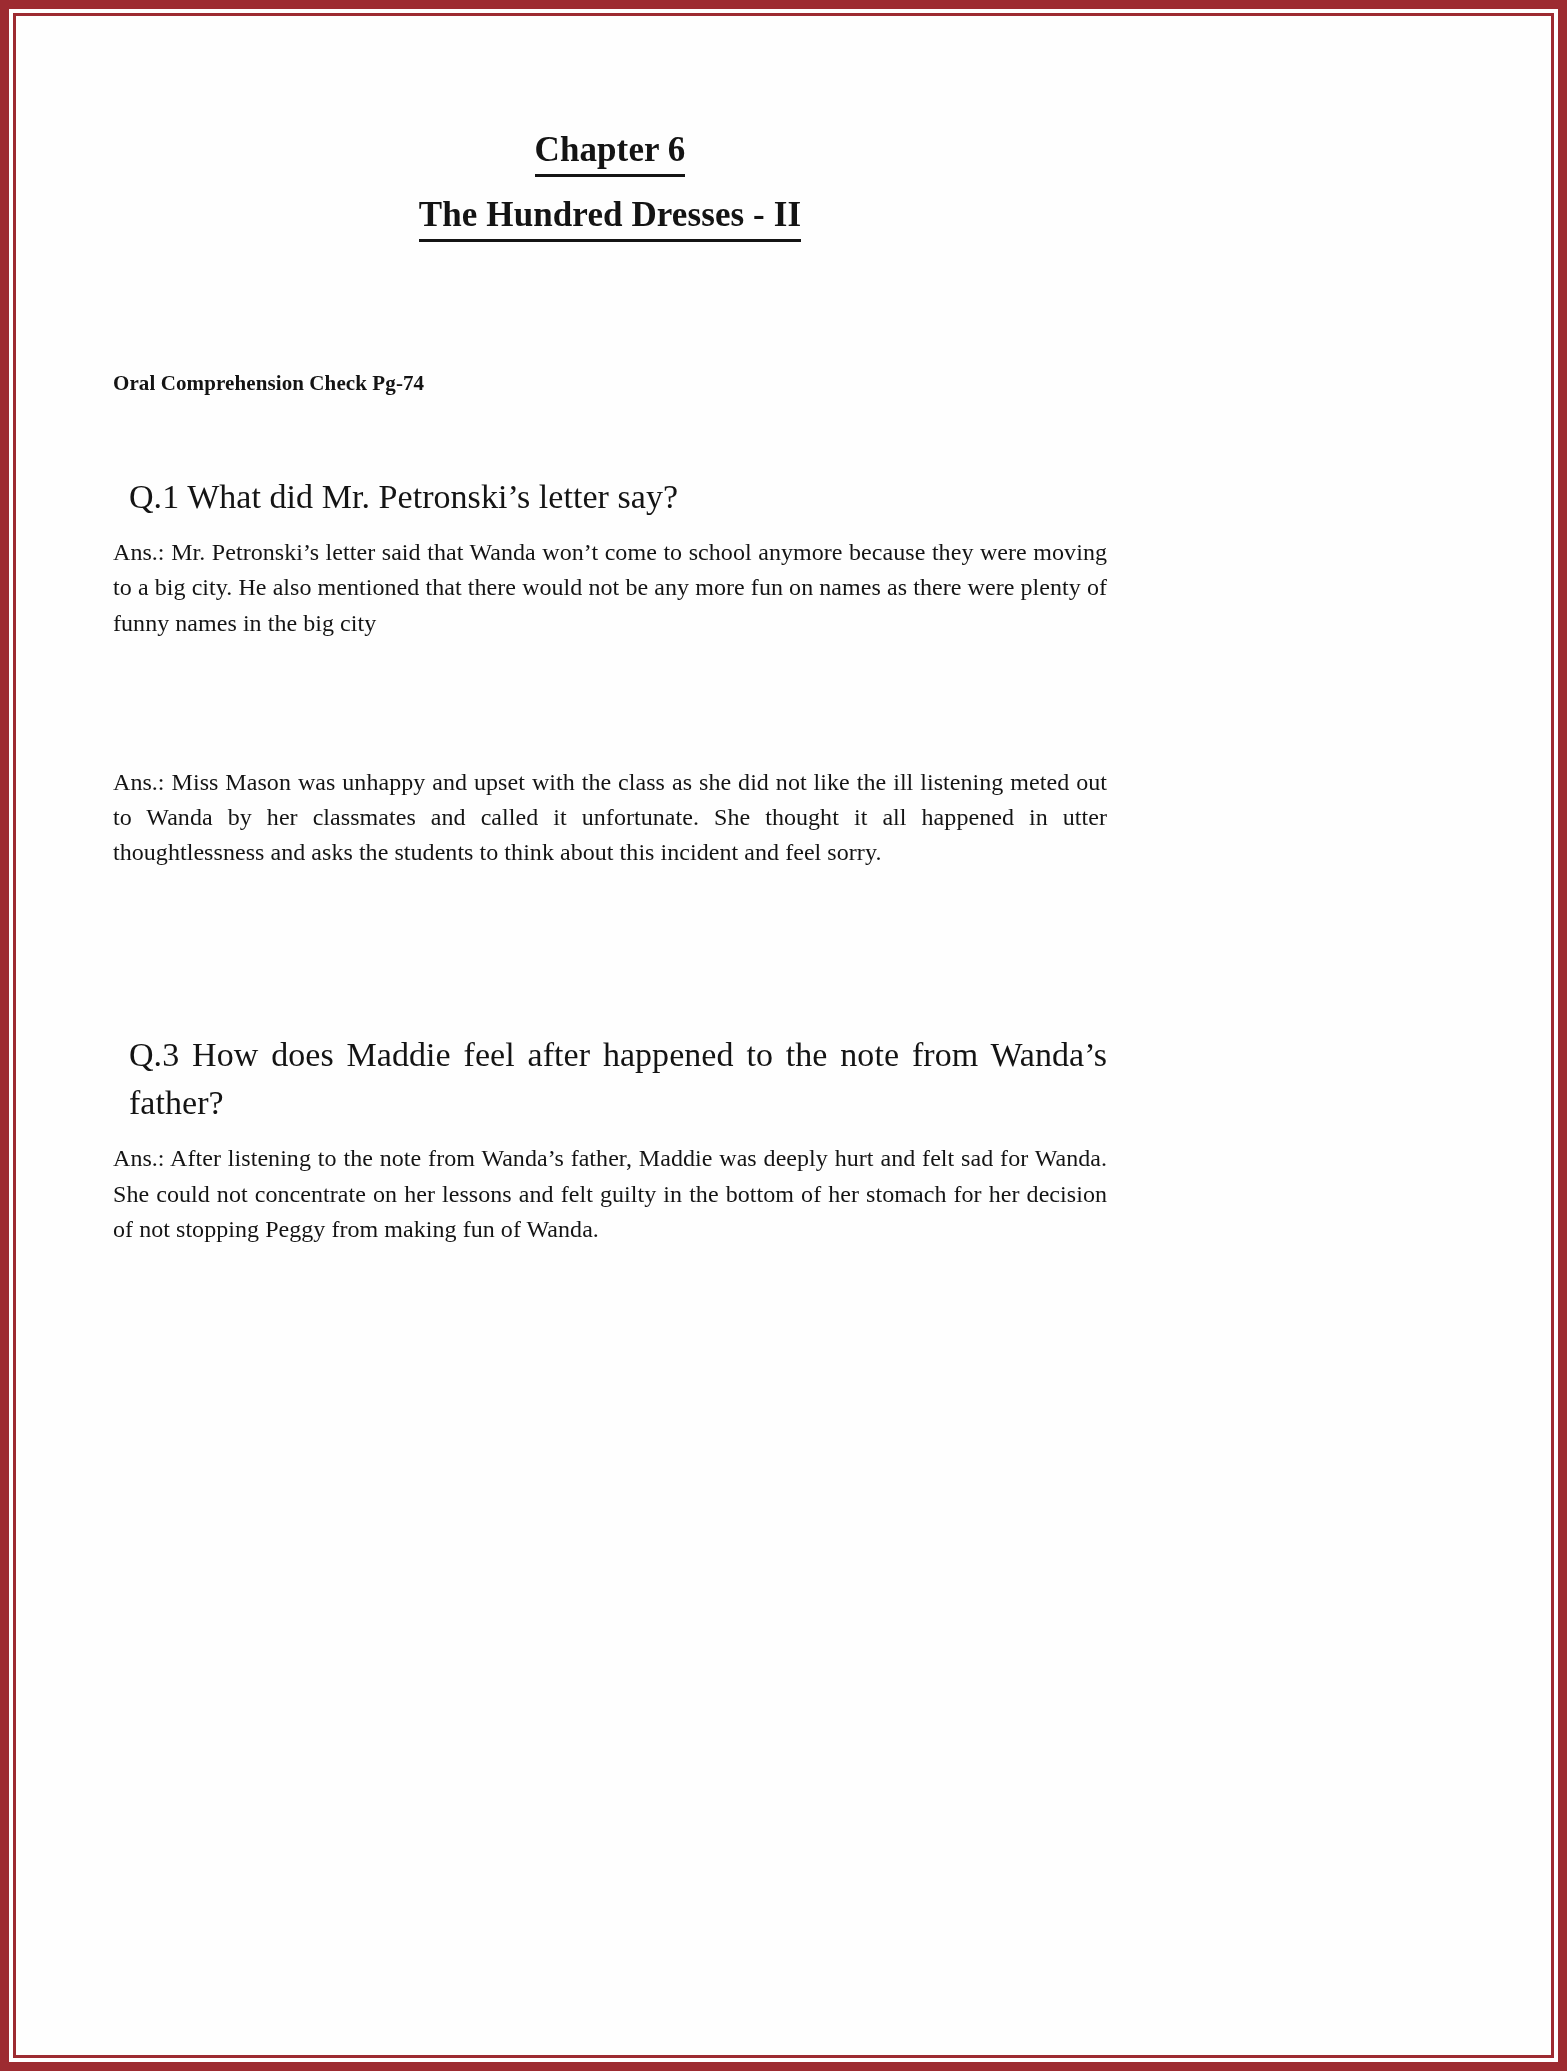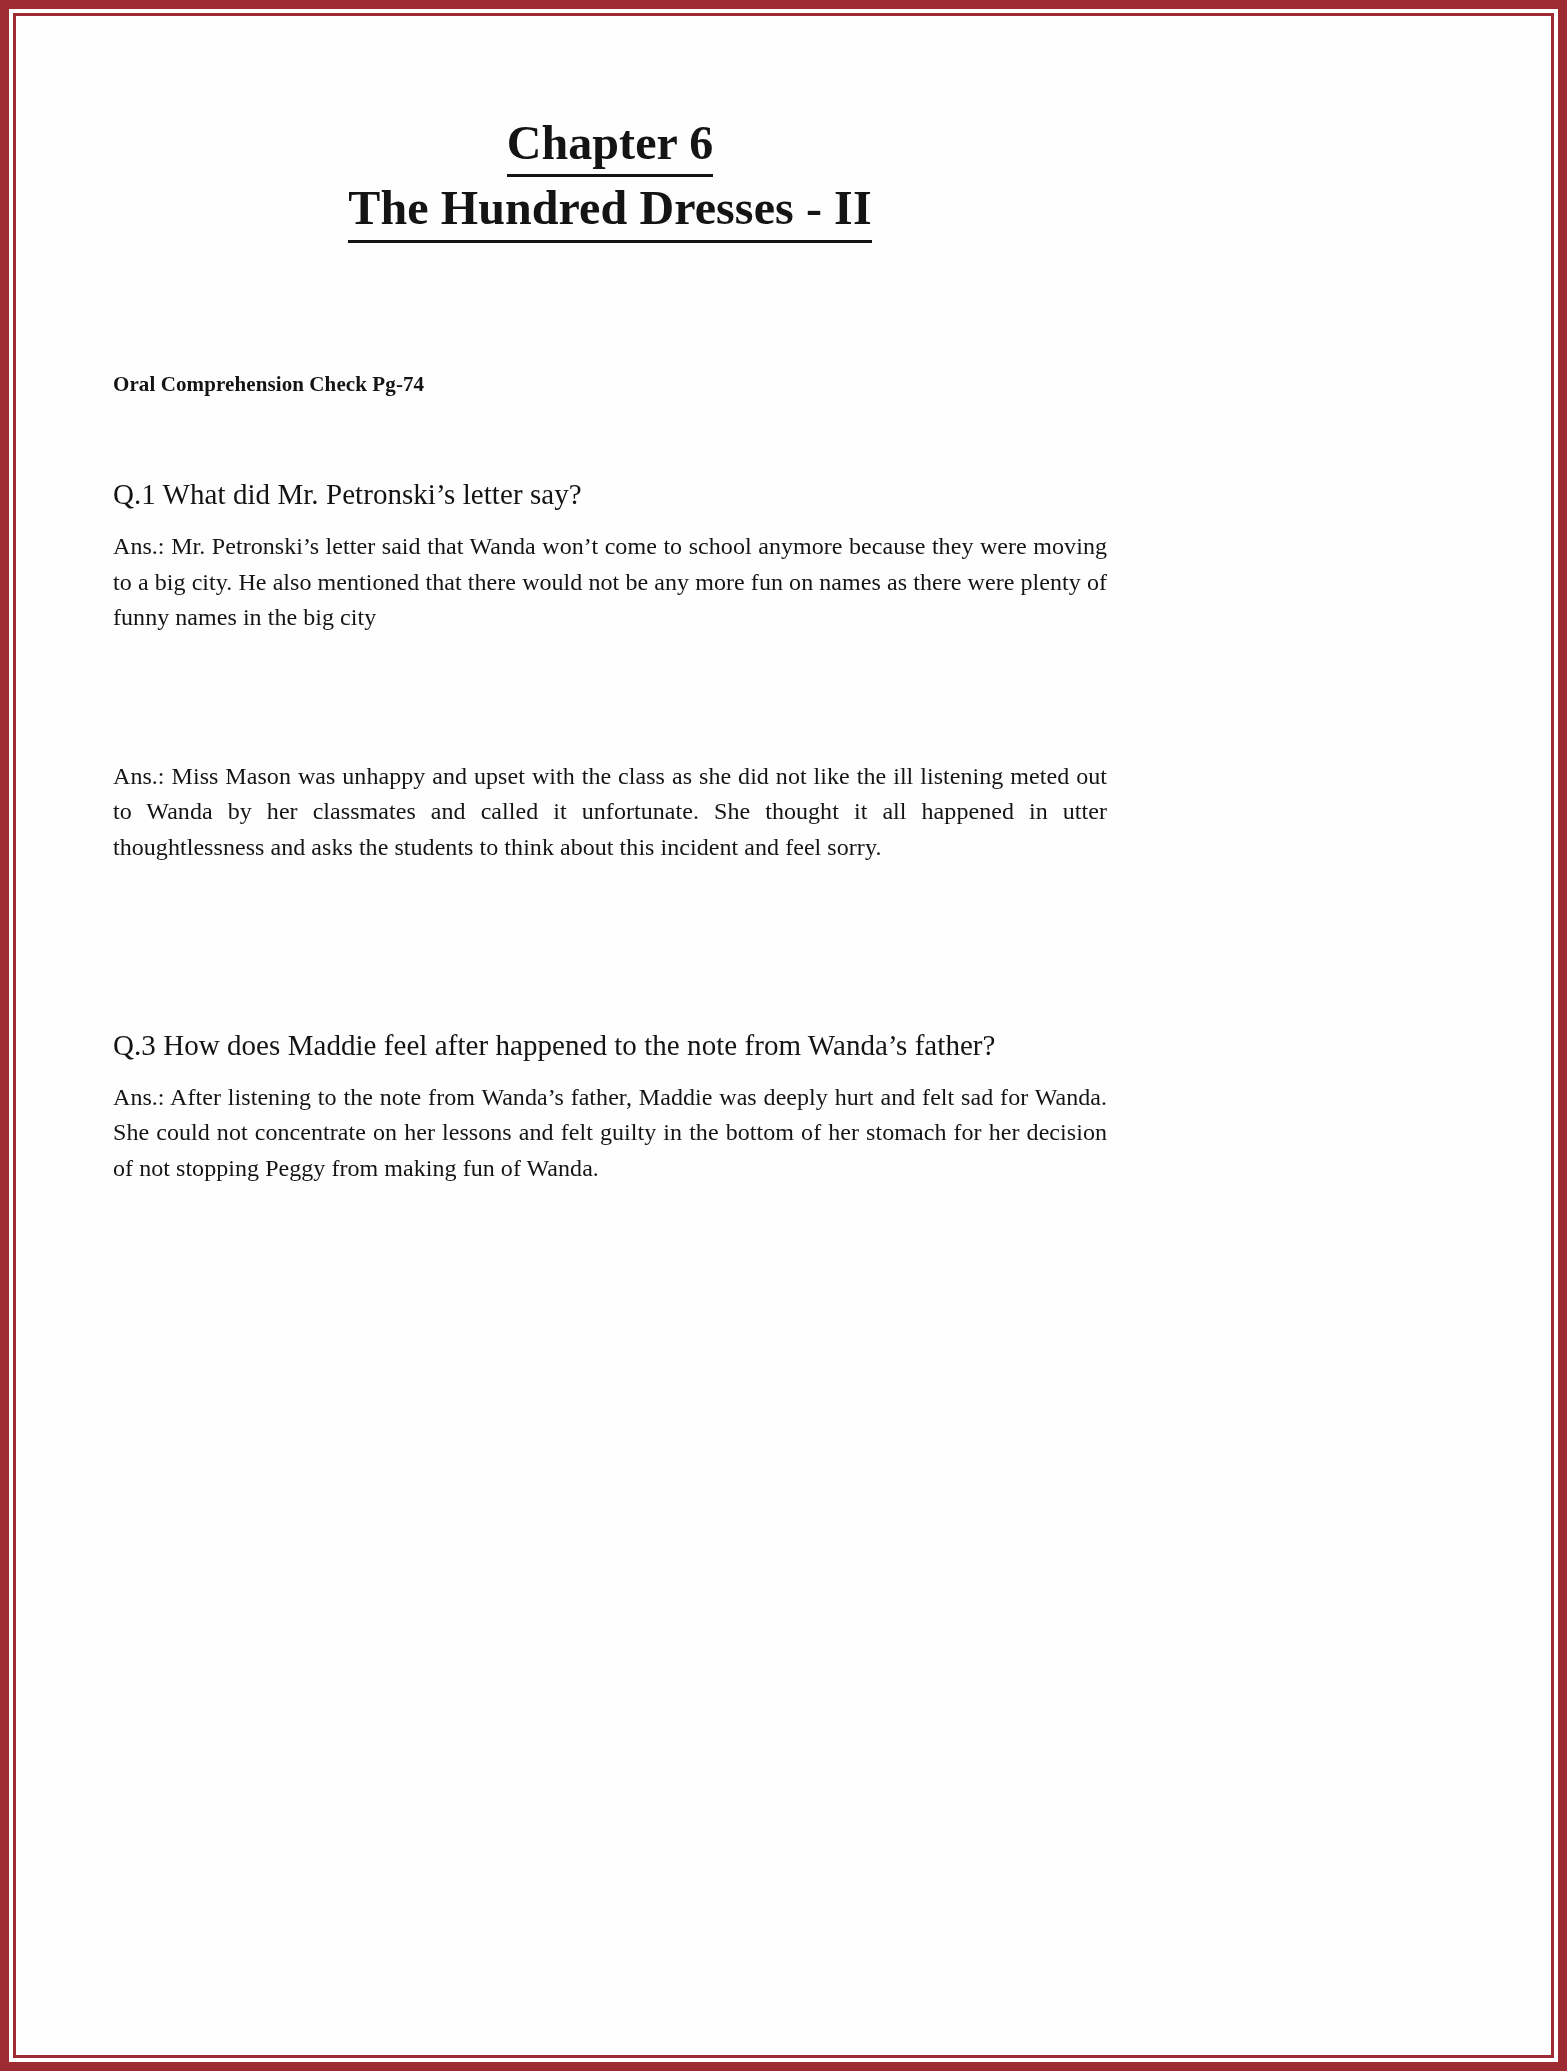--- a/index.html
+++ b/index.html
@@ -58,25 +58,25 @@
   }
 
   
   .title-block {
     padding-top: 96px;
     text-align: center;
   }
   .doc-title,
   .doc-subtitle {
     font-weight: bold;
-    font-size: 48px;
+    font-size: 35px;
     line-height: 1.28;
     letter-spacing: 0.1px;
     color: #141414;
-    margin: 0;
+    margin: 16px;
     display: block;
   }
   .doc-title span,
   .doc-subtitle span {
     display: inline-block;
     border-bottom: 3px solid #141414;
     padding-bottom: 1px;
   }
 
   
@@ -93,25 +93,25 @@
     margin-top: 76px;
   }
   .qa-block.gap-large {
     margin-top: 124px;
   }
   .qa-block.gap-xlarge {
     margin-top: 160px;
   }
 
   .question {
-    font-size: 29px;
+    font-size: 34px;
     line-height: 1.42;
     text-align: justify;
     text-justify: inter-word;
-    margin: 0 0 14px 0;
+    margin: 0 0 14px 16px;
     letter-spacing: 0.05px;
   }
   .question.justify-full {
     text-align: justify;
   }
   .answer {
     font-size: 24px;
     line-height: 1.47;
     text-align: justify;
     text-justify: inter-word;

